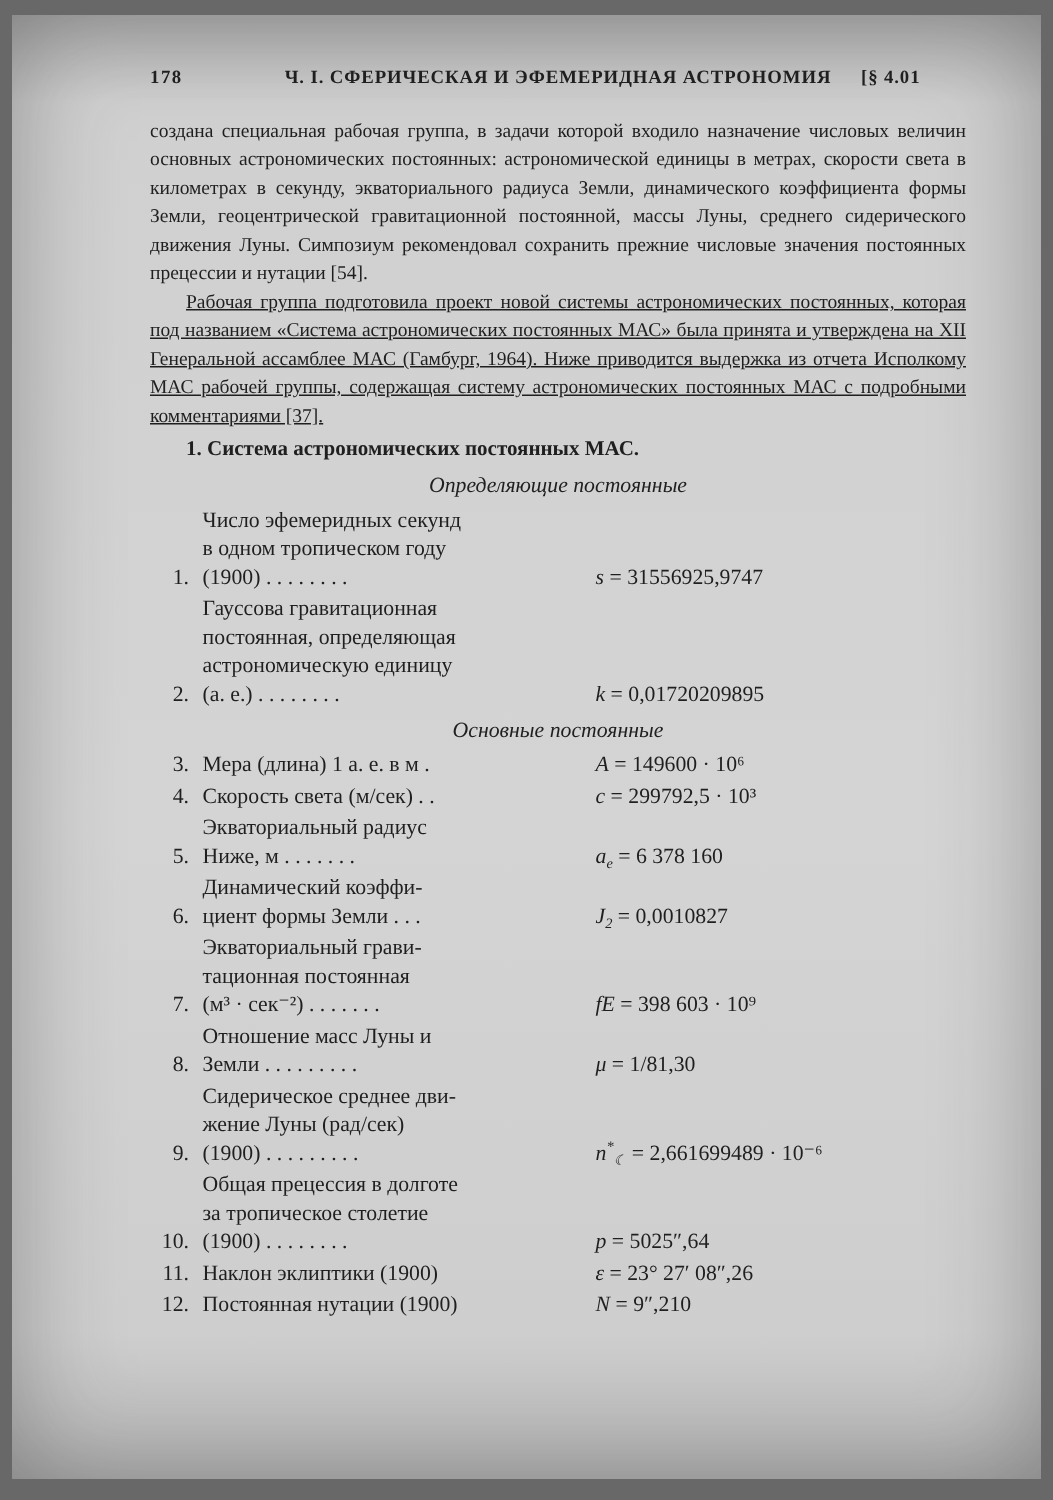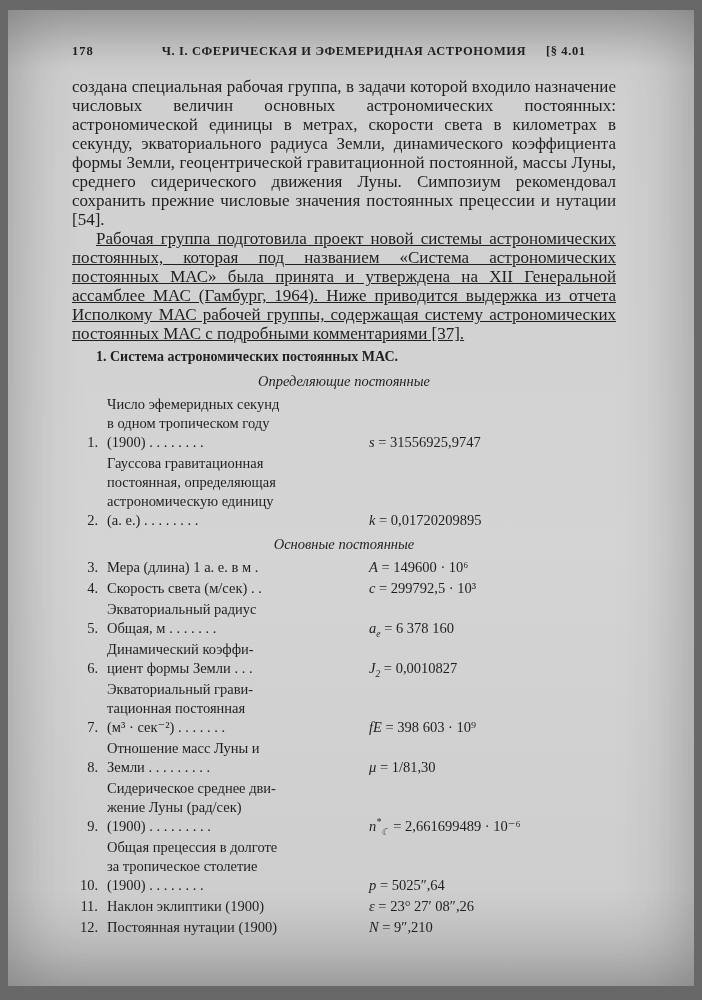--- a/index.html
+++ b/index.html
@@ -15,32 +15,32 @@
     background:#686868;
     padding:10px 8px 14px 8px;
   }
   .sheet {
     width:100%; height:100%;
     background:linear-gradient(180deg,#b4b4b4 0,#d0d0d0 6%,#d4d4d4 55%,#cecece 90%,#b7b7b7 100%);
     box-shadow: inset 0 0 70px rgba(40,40,40,.38);
     position:relative;
     overflow:hidden;
   }
-  .content { position:absolute; left:64px; top:34px; width:544px; }
+  .content { position:absolute; left:92px; top:34px; width:544px; }
 
   .running-head {
     display:flex; align-items:baseline;
     font-weight:bold; font-size:12.5px; letter-spacing:.6px;
     margin-bottom:18px;
   }
   .pageno  { width:70px; letter-spacing:1px; font-weight:bold; }
   .rh-title{ flex:1; text-align:center; white-space:nowrap; }
   .secref  { width:70px; text-align:left; }
 
-  .body   { font-size:17px; line-height:19px; text-align:justify; }
+  .body   { font-size:13px; line-height:19px; text-align:justify; }
   .para2  { text-indent:24px;text-decoration:underline; }
   .heading{ font-size:14px; line-height:20px; font-weight:bold; text-indent:24px; margin-top:4px; }
   .subhead{ font-size:14.5px; font-style:italic; text-align:center; margin:6px 0 5px; }
 
   .row { display:flex; align-items:flex-end; font-size:14.5px; line-height:19px; margin-bottom:2px; }
   .num   { flex:none; width:26px; text-align:right; }
   .itext { flex:none; width:252px; margin-left:9px; white-space:pre-line; }
   .formula { flex:none; margin-left:10px; white-space:nowrap; }
   .var { font-style:italic; }
   .formula sup, .formula sub { font-size:66%; line-height:0; }
@@ -92,21 +92,21 @@
 
       <div class="row">
         <span class="num">4.</span>
         <span class="itext">Скорость света (м/сек) . .</span>
         <span class="formula"><i class="var"><span>c</span><sup></sup><sub></sub></i><span class="val"> = 299792,5 · 10³</span></span>
       </div>
 
       <div class="row">
         <span class="num">5.</span>
         <span class="itext">Экваториальный радиус
-Общая, м . . . . . . .</span>
+Ниже, м . . . . . . .</span>
         <span class="formula"><i class="var"><span>a</span><sup></sup><sub>e</sub></i><span class="val"> = 6 378 160</span></span>
       </div>
 
       <div class="row">
         <span class="num">6.</span>
         <span class="itext">Динамический коэффи-
 циент формы Земли . . .</span>
         <span class="formula"><i class="var"><span>J</span><sup></sup><sub>2</sub></i><span class="val"> = 0,0010827</span></span>
       </div>
 

